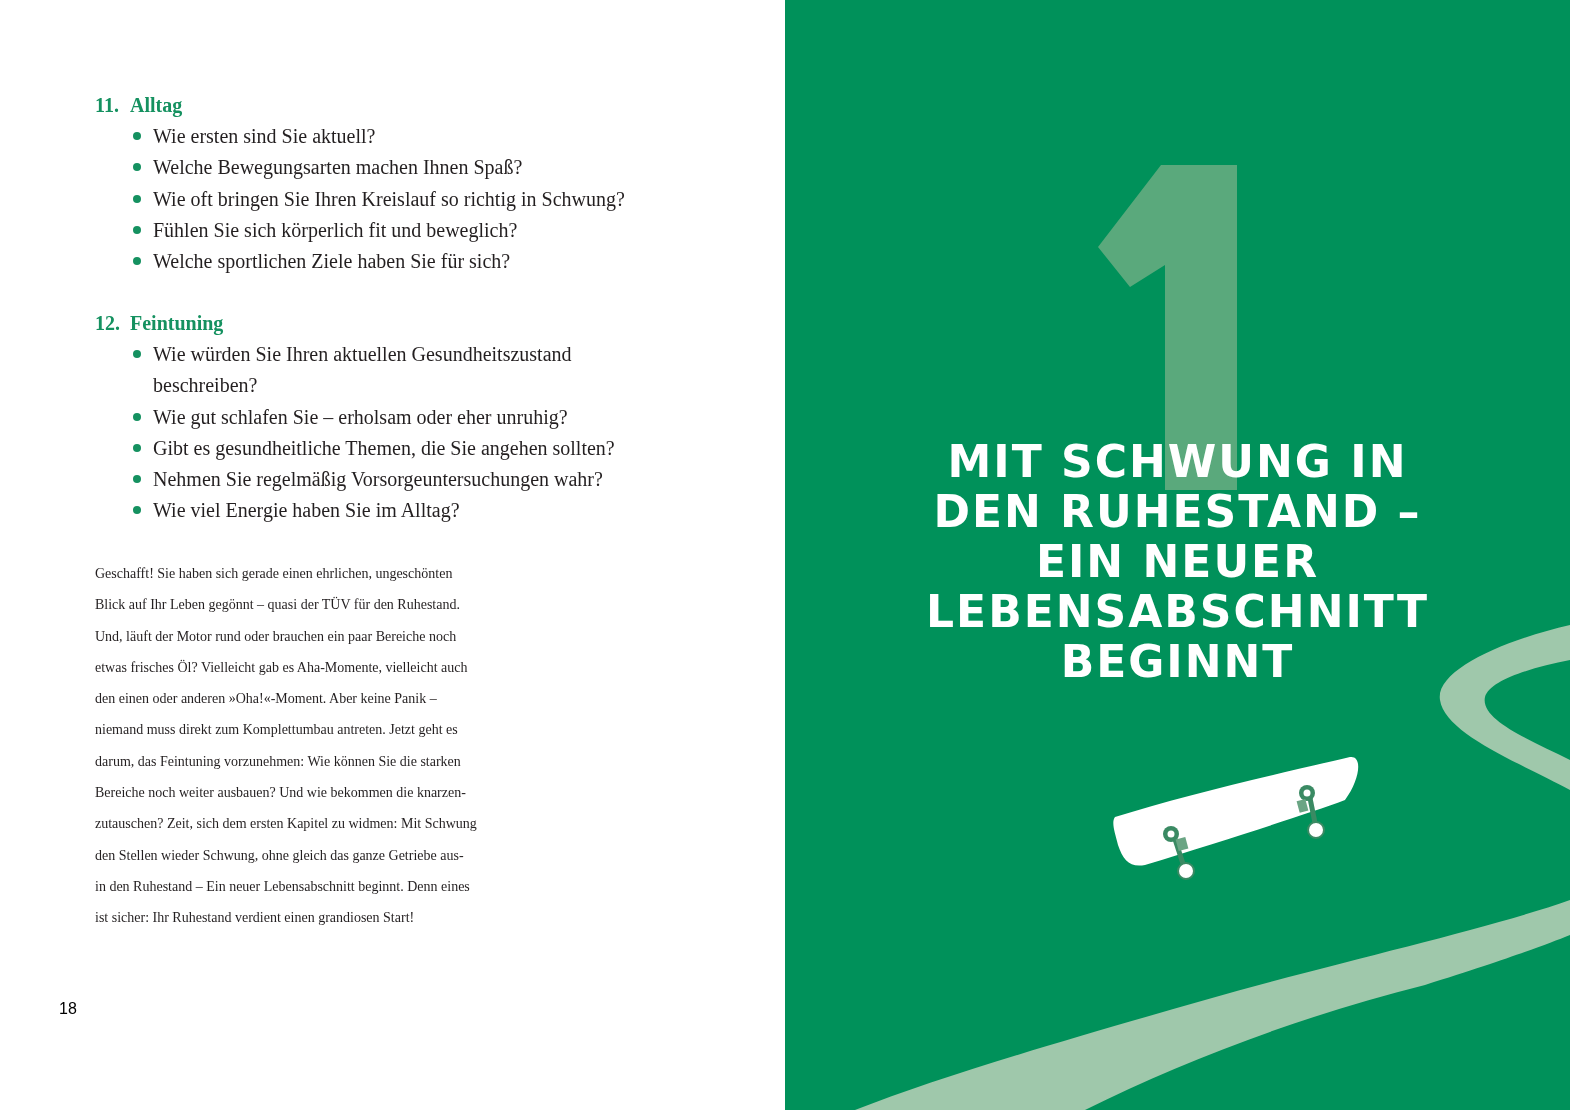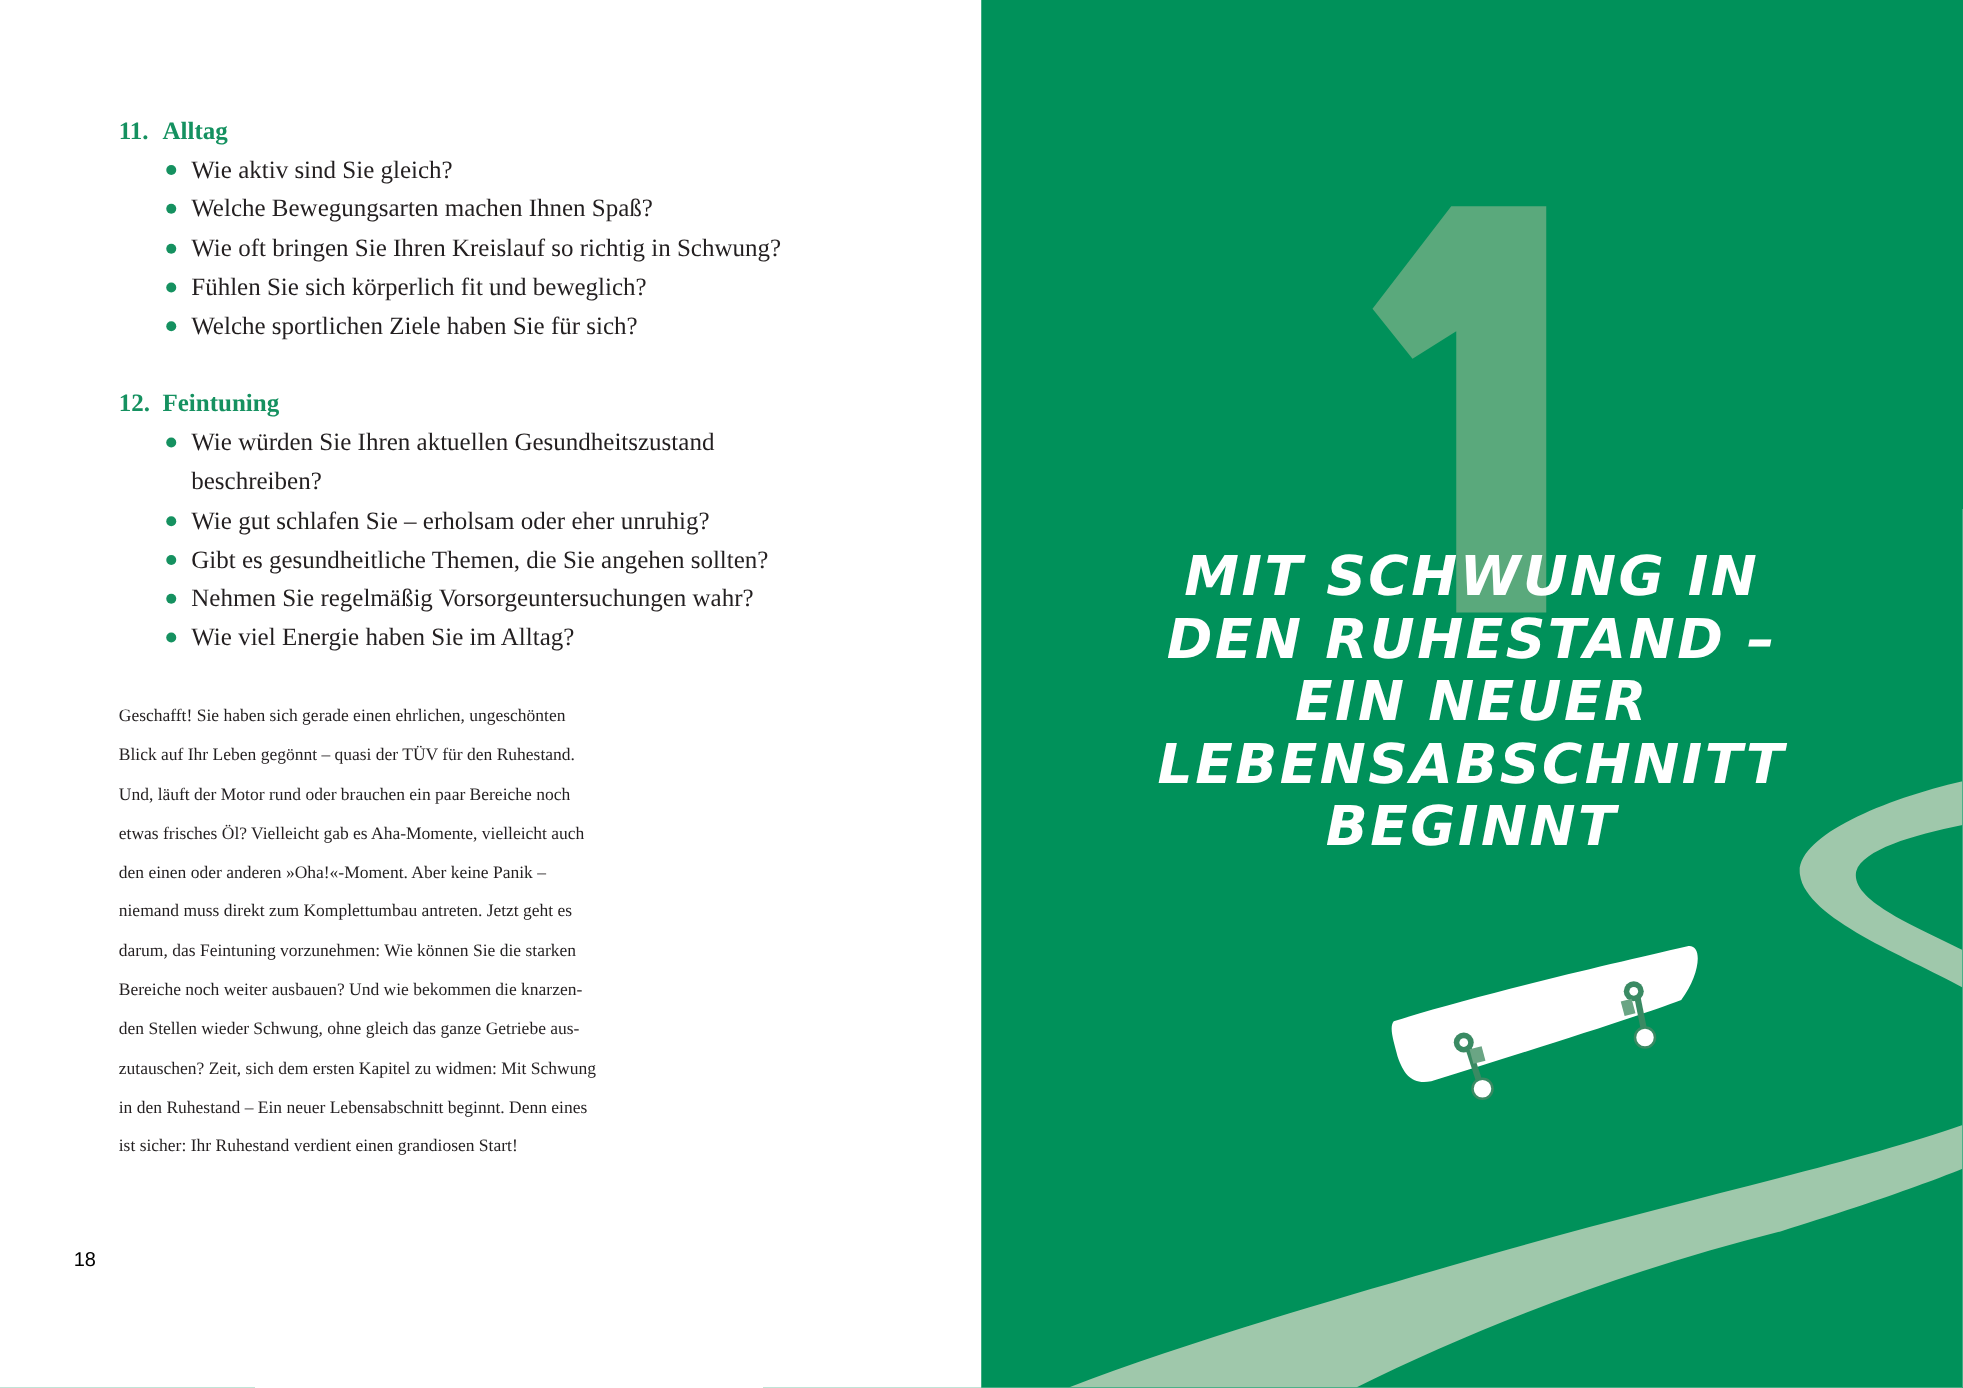--- a/index.html
+++ b/index.html
@@ -8,21 +8,21 @@
     background: #ffffff;
     font-family: "Liberation Serif", "DejaVu Serif", serif;
     color: #231f20;
   }
   .left-page {
     position: absolute; left: 0; top: 0; width: 785px; height: 1110px;
     background: #ffffff;
   }
   .right-page {
     position: absolute; left: 785px; top: 0; width: 785px; height: 1110px;
-    background: #00915a; overflow: hidden; font-style: italic;
+    background: #00915a; overflow: hidden;
   }
   .section { position: absolute; left: 95px; width: 620px; }
   .section-heading {
     font-family: "Liberation Serif", serif; font-weight: bold;
     font-size: 20px; color: #159160; margin: 0; height: 31px; line-height: 31px;
   }
   .section-heading .num { display: inline-block; width: 35px; }
   ul.q-list { list-style: none; margin: 0; padding: 0 0 0 38px; }
   ul.q-list li {
     position: relative; padding-left: 20px;
@@ -53,21 +53,21 @@
 </head>
 <body>
 
 <div class="left-page">
 
   <div class="section" style="top:90px;">
     <h3 class="section-heading">
       <span class="num">11.</span><span>Alltag</span>
     </h3>
     <ul class="q-list">
-      <li>Wie aktiv sind Sie gleich?</li>
+      <li>Wie ersten sind Sie aktuell?</li>
       <li>Welche Bewegungsarten machen Ihnen Spaß?</li>
       <li>Wie oft bringen Sie Ihren Kreislauf so richtig in Schwung?</li>
       <li>Fühlen Sie sich körperlich fit und beweglich?</li>
       <li>Welche sportlichen Ziele haben Sie für sich?</li>
     </ul>
   </div>
 
   <div class="section" style="top:308px;">
     <h3 class="section-heading">
       <span class="num">12.</span><span>Feintuning</span>
@@ -83,22 +83,22 @@
 
   <p class="body-text">
     <span>Geschafft! Sie haben sich gerade einen ehrlichen, ungeschönten</span>
     <span>Blick auf Ihr Leben gegönnt – quasi der TÜV für den Ruhestand.</span>
     <span>Und, läuft der Motor rund oder brauchen ein paar Bereiche noch</span>
     <span>etwas frisches Öl? Vielleicht gab es Aha-Momente, vielleicht auch</span>
     <span>den einen oder anderen »Oha!«-Moment. Aber keine Panik –</span>
     <span>niemand muss direkt zum Komplettumbau antreten. Jetzt geht es</span>
     <span>darum, das Feintuning vorzunehmen: Wie können Sie die starken</span>
     <span>Bereiche noch weiter ausbauen? Und wie bekommen die knarzen-</span>
+    <span>zutauschen? Zeit, sich dem ersten Kapitel zu widmen: Mit Schwung</span>
     <span>den Stellen wieder Schwung, ohne gleich das ganze Getriebe aus-</span>
-    <span>zutauschen? Zeit, sich dem ersten Kapitel zu widmen: Mit Schwung</span>
     <span>in den Ruhestand – Ein neuer Lebensabschnitt beginnt. Denn eines</span>
     <span>ist sicher: Ihr Ruhestand verdient einen grandiosen Start!</span>
   </p>
 
   <div class="page-number">18</div>
 </div>
 
 <div class="right-page">
   <svg class="chapter-art" width="785" height="1110" viewBox="0 0 785 1110">
 

